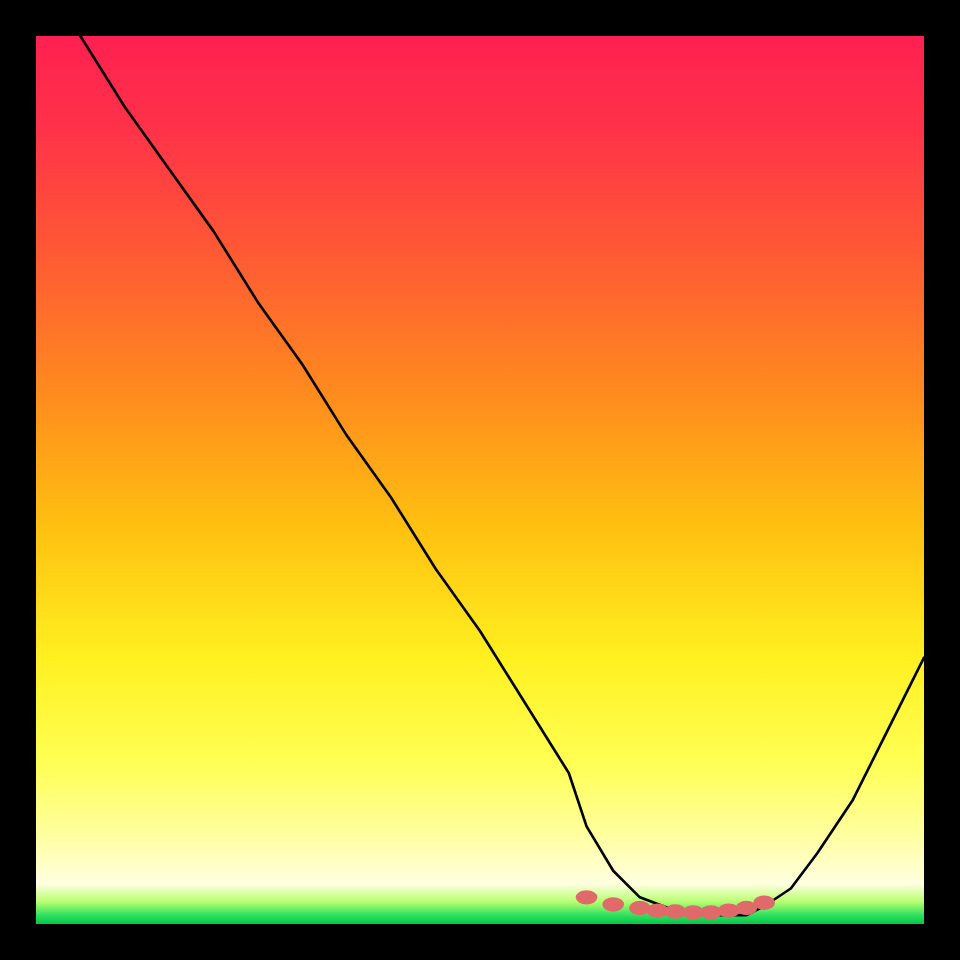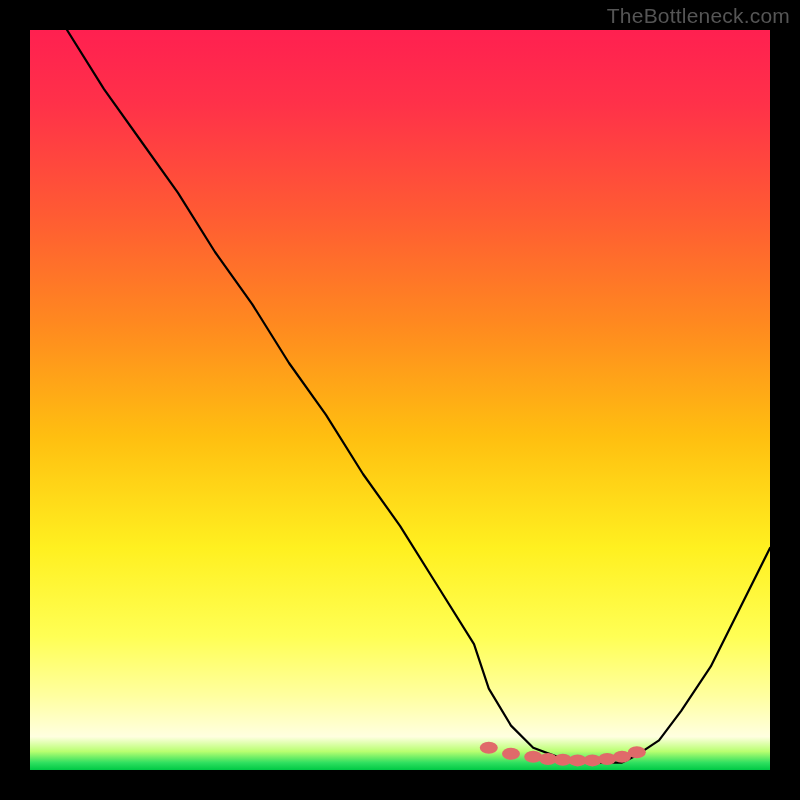--- a/index.html
+++ b/index.html
@@ -49,21 +49,20 @@
     font-size: 21px;
     letter-spacing: 0.2px;
     user-select: none;
   }
 </style>
 </head>
 <body>
 
 <div class="frame">
 
-  <div class="watermark">TheBottleneck.com</div>
 
   <div class="plot-area">
     <svg class="gradient" viewBox="0 0 740 740" preserveAspectRatio="none">
       <defs>
         <linearGradient id="bg-grad" x1="0" y1="0" x2="0" y2="1">
             <stop offset="0%" stop-color="#ff2050"></stop>
             <stop offset="10%" stop-color="#ff3149"></stop>
             <stop offset="25%" stop-color="#ff5b33"></stop>
             <stop offset="40%" stop-color="#ff8a1f"></stop>
             <stop offset="55.00000000000001%" stop-color="#ffbf10"></stop>

